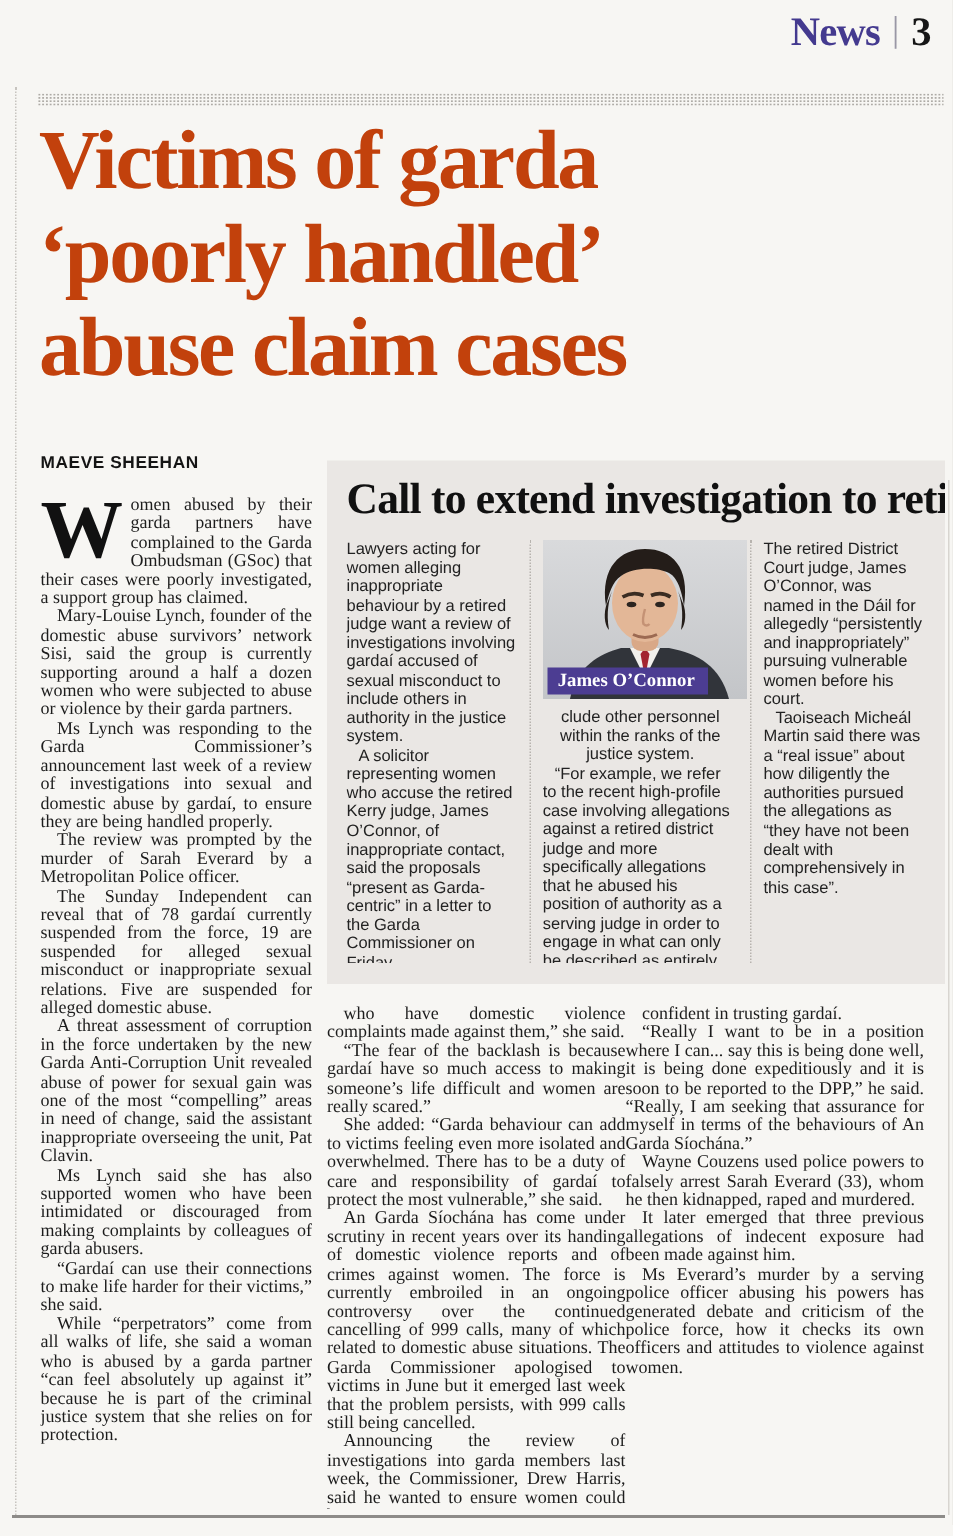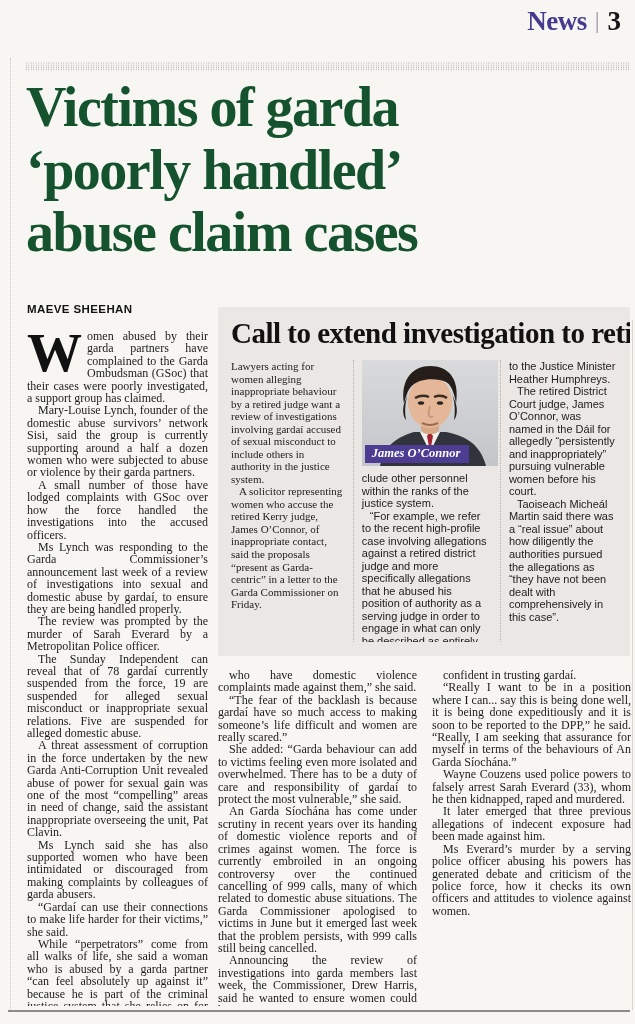--- a/index.html
+++ b/index.html
@@ -19,21 +19,21 @@
 
   .hatch-divider{
     position:absolute;top:62px;left:25px;right:6px;height:9px;
     background-image:radial-gradient(circle,#aeaba6 0.6px,transparent 0.8px);
     background-size:2.5px 2.2px;
   }
 
   
   .headline{
     position:absolute;top:76px;left:26px;width:602px;
-    font-weight:700;font-size:56px;line-height:1.12;letter-spacing:-1.5px;color:#14532d;
+    font-weight:700;font-size:56px;line-height:1.12;letter-spacing:-1.5px;color:#c2410c;
   }
   .headline span{display:block;white-space:nowrap;}
 
   .byline{
     position:absolute;top:303px;left:27px;
     font-family:"Liberation Sans",sans-serif;font-weight:700;font-size:11.5px;
     letter-spacing:0.4px;color:#141414;
   }
 
   
@@ -42,46 +42,46 @@
   .col-left{
     position:absolute;top:330px;left:27px;width:181px;height:676px;overflow:hidden;
     font-size:12px;line-height:1.035;
   }
   .dropcap{
     float:left;font-weight:700;font-size:55px;line-height:0.78;
     padding:2px 5px 0 0;color:#111;
   }
   .bottom-cols{
     position:absolute;top:669px;left:218px;width:413px;height:337px;overflow:hidden;
-    display:flex;gap:15px;font-size:12px;line-height:1.035;
+    display:flex;font-size:12px;line-height:1.035;
   }
   .bottom-col{width:199px;overflow:hidden;}
 
   
   .graybox{
     position:absolute;top:307px;left:218px;width:412px;height:349px;
     background:#eae7e4;box-sizing:border-box;padding:8px 13px 10px 13px;overflow:hidden;
   }
   .graybox-title{
     text-align:center;font-weight:700;font-size:29px;letter-spacing:-0.5px;
     color:#111;margin:2px 0 10px 0;white-space:nowrap;
   }
   .graybox-cols{display:flex;gap:0;height:282px;overflow:hidden;}
   .gcol{
     font-family:"Liberation Sans",sans-serif;font-size:11px;line-height:1.14;color:#222;
     overflow:hidden;
   }
   .gcol p{margin:0;text-indent:8px;}
   .gcol p:first-of-type{text-indent:0;}
-  .gcol-1{width:119px;padding-right:8px;font-family:Liberation Serif, serif;}
+  .gcol-1{width:119px;padding-right:8px;}
   .gcol-2{width:136px;padding:0 8px;border-left:1px dotted #b7b3ae;border-right:1px dotted #b7b3ae;}
   .gcol-3{width:113px;padding-left:8px;}
-  .gcol-2 p:first-of-type{text-indent:0;}
-
-  .photo-wrap{position:relative;width:144px;height:106px;margin:0 0 6px 0;font-style:italic;}
+  .gcol-2 p:first-of-type{text-indent:0;text-align:center;}
+
+  .photo-wrap{position:relative;width:144px;height:106px;margin:0 0 6px 0;}
   .photo-wrap svg{display:block;}
   .photo-caption{
     position:absolute;left:3px;bottom:3px;
     color:#fff;font-family:"Liberation Serif",serif;font-weight:700;font-size:12.5px;
     padding:1px 9px 3px 7px;white-space:nowrap;
   }
 
   .bottom-rule{position:absolute;left:8px;right:5px;top:1010px;height:2px;background:#8d8b88;}
 </style>
 </head>
@@ -107,21 +107,20 @@
     </h1>
 
   <div class="byline">MAEVE SHEEHAN</div>
 
   <div class="col-left serif-text">
     <p class="first">
       <span class="dropcap">W</span><span>omen abused by their garda partners have complained to the Garda Ombudsman (GSoc) that their cases were poorly investigated, a support group has claimed.</span>
     </p>
     <div class="serif-text">
         <p>Mary-Louise Lynch, founder of the domestic abuse survivors’ network Sisi, said the group is currently supporting around a half a dozen women who were subjected to abuse or violence by their garda partners.</p>
-        <p>A small number of those have lodged complaints with GSoc over how the force handled the investigations into the accused officers.</p>
         <p>Ms Lynch was responding to the Garda Commissioner’s announcement last week of a review of investigations into sexual and domestic abuse by gardaí, to ensure they are being handled properly.</p>
         <p>The review was prompted by the murder of Sarah Everard by a Metropolitan Police officer.</p>
         <p>The Sunday Independent can reveal that of 78 gardaí currently suspended from the force, 19 are suspended for alleged sexual misconduct or inappropriate sexual relations. Five are suspended for alleged domestic abuse.</p>
         <p>A threat assessment of corruption in the force undertaken by the new Garda Anti-Corruption Unit revealed abuse of power for sexual gain was one of the most “compelling” areas in need of change, said the assistant inappropriate overseeing the unit, Pat Clavin.</p>
         <p>Ms Lynch said she has also supported women who have been intimidated or discouraged from making complaints by colleagues of garda abusers.</p>
         <p>“Gardaí can use their connections to make life harder for their victims,” she said.</p>
         <p>While “perpetrators” come from all walks of life, she said a woman who is abused by a garda partner “can feel absolutely up against it” because he is part of the criminal justice system that she relies on for protection.</p>
       </div>
   </div>
 
@@ -166,21 +165,20 @@
 
             <path d="M68 46 q-2 7 -1 10 q2 2 4 0" stroke="#c49275" stroke-width="1.6" fill="none"></path>
             <path d="M60 63 q8 4 16 0" stroke="#9c6a52" stroke-width="2" fill="none"></path>
           </svg>
           <span class="photo-caption" style="background:#4c3d92">James O’Connor</span>
         </div>
       <p>clude other personnel within the ranks of the justice system.</p>
           <p>“For example, we refer to the recent high-profile case involving allegations against a retired district judge and more specifically allegations that he abused his position of authority as a serving judge in order to engage in what can only be described as entirely inappropriate behaviour.”</p>
         </div>
       <div class="gcol gcol-3">
-          <p>to the Justice Minister Heather Humphreys.</p>
           <p>The retired District Court judge, James O’Connor, was named in the Dáil for allegedly “persistently and inappropriately” pursuing vulnerable women before his court.</p>
           <p>Taoiseach Micheál Martin said there was a “real issue” about how diligently the authorities pursued the allegations as “they have not been dealt with comprehensively in this case”.</p>
         </div>
     </div>
   </div>
 
   <div class="bottom-cols serif-text">
     <div class="bottom-col serif-text">
         <p>who have domestic violence complaints made against them,” she said.</p>
         <p>“The fear of the backlash is because gardaí have so much access to making someone’s life difficult and women are really scared.”</p>

